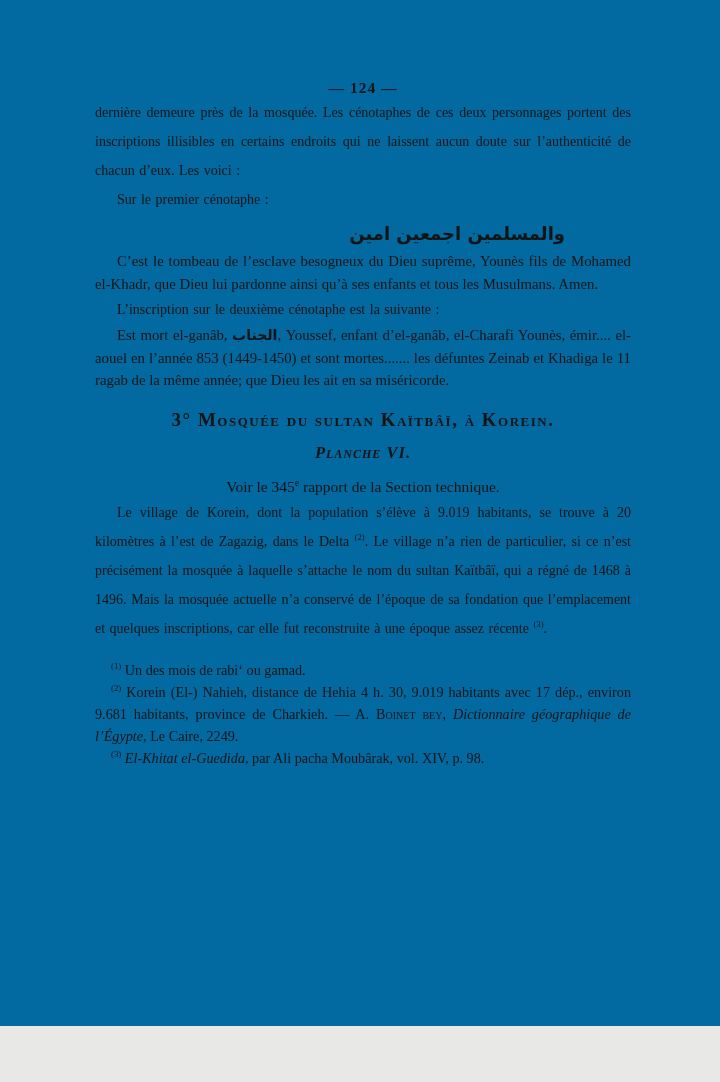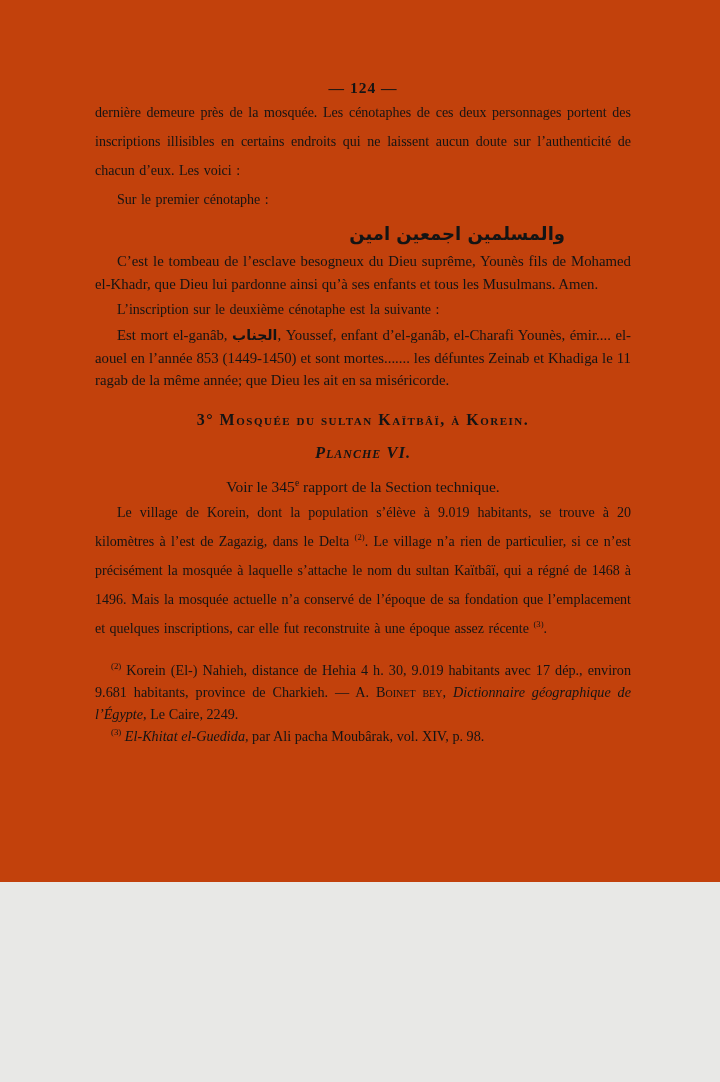--- a/index.html
+++ b/index.html
@@ -3,22 +3,22 @@
 <meta charset="utf-8">
 <style>
   html,body{margin:0;padding:0;}
   body{
     width:720px;height:1082px;
     background:#e8e8e6;
     font-family:"Liberation Serif", serif;
   }
   .page{
     position:relative;
-    width:720px;height:882px;
-    background:#c2410c;
+    width:720px;height:1026px;
+    background:#0369a1;
     color:#141414;
     overflow:hidden;
   }
   .content{
     position:absolute;
     left:95px;top:0;
     width:536px;
     padding-top:78px;
   }
   .pagenum{
@@ -58,21 +58,21 @@
     font-size:14.8px;
     line-height:22.5px;
     text-align:justify;
     margin:0;
   }
   .mt-small1{ margin-top:6px; }
   .mt-small2{ margin-top:6px; }
   .sect-head{
     margin:16px 0 0 0;
     text-align:center;
-    font-size:16px;
+    font-size:19px;
     font-weight:bold;
     font-variant:small-caps;
     letter-spacing:1.5px;
     line-height:24px;
   }
   .planche{
     margin:10px 0 0 0;
     text-align:center;
     font-size:16.5px;
     font-weight:bold;
@@ -135,20 +135,21 @@
 
     <h3 class="sect-head">3° Mosquée du sultan Kaïtbâï, à Korein.</h3>
 
     <p class="planche">Planche VI.</p>
 
     <p class="voir"><span>Voir le 345</span><sup>e</sup><span> rapport de la Section technique.</span></p>
 
     <p class="body ind mt-main"><span>Le village de Korein, dont la population s’élève à 9.019 habitants, se trouve à 20 kilomètres à l’est de Zagazig, dans le Delta </span><sup>(2)</sup><span>. Le village n’a rien de particulier, si ce n’est précisément la mosquée à laquelle s’attache le nom du sultan Kaïtbâï, qui a régné de 1468 à 1496. Mais la mosquée actuelle n’a conservé de l’époque de sa fondation que l’emplacement et quelques inscriptions, car elle fut reconstruite à une époque assez récente </span><sup>(3)</sup><span>.</span></p>
 
     <div class="footnotes">
+      <p class="footnote"><sup>(1)</sup><span> Un des mois de rabi‘ ou gamad.</span></p>
 
       <p class="footnote"><sup>(2)</sup><span> Korein (El-) Nahieh, distance de Hehia 4 h. 30, 9.019 habitants avec 17 dép., environ 9.681 habitants, province de Charkieh. — A. </span><span class="sc">Boinet bey</span><span>, </span><span class="it">Dictionnaire géographique de l’Égypte</span><span>, Le Caire, 2249.</span></p>
 
       <p class="footnote"><sup>(3)</sup><span> </span><span class="it">El-Khitat el-Guedida</span><span>, par Ali pacha Moubârak, vol. XIV, p. 98.</span></p>
     </div>
 
   </div>
 </div>
 
 </body></html>

